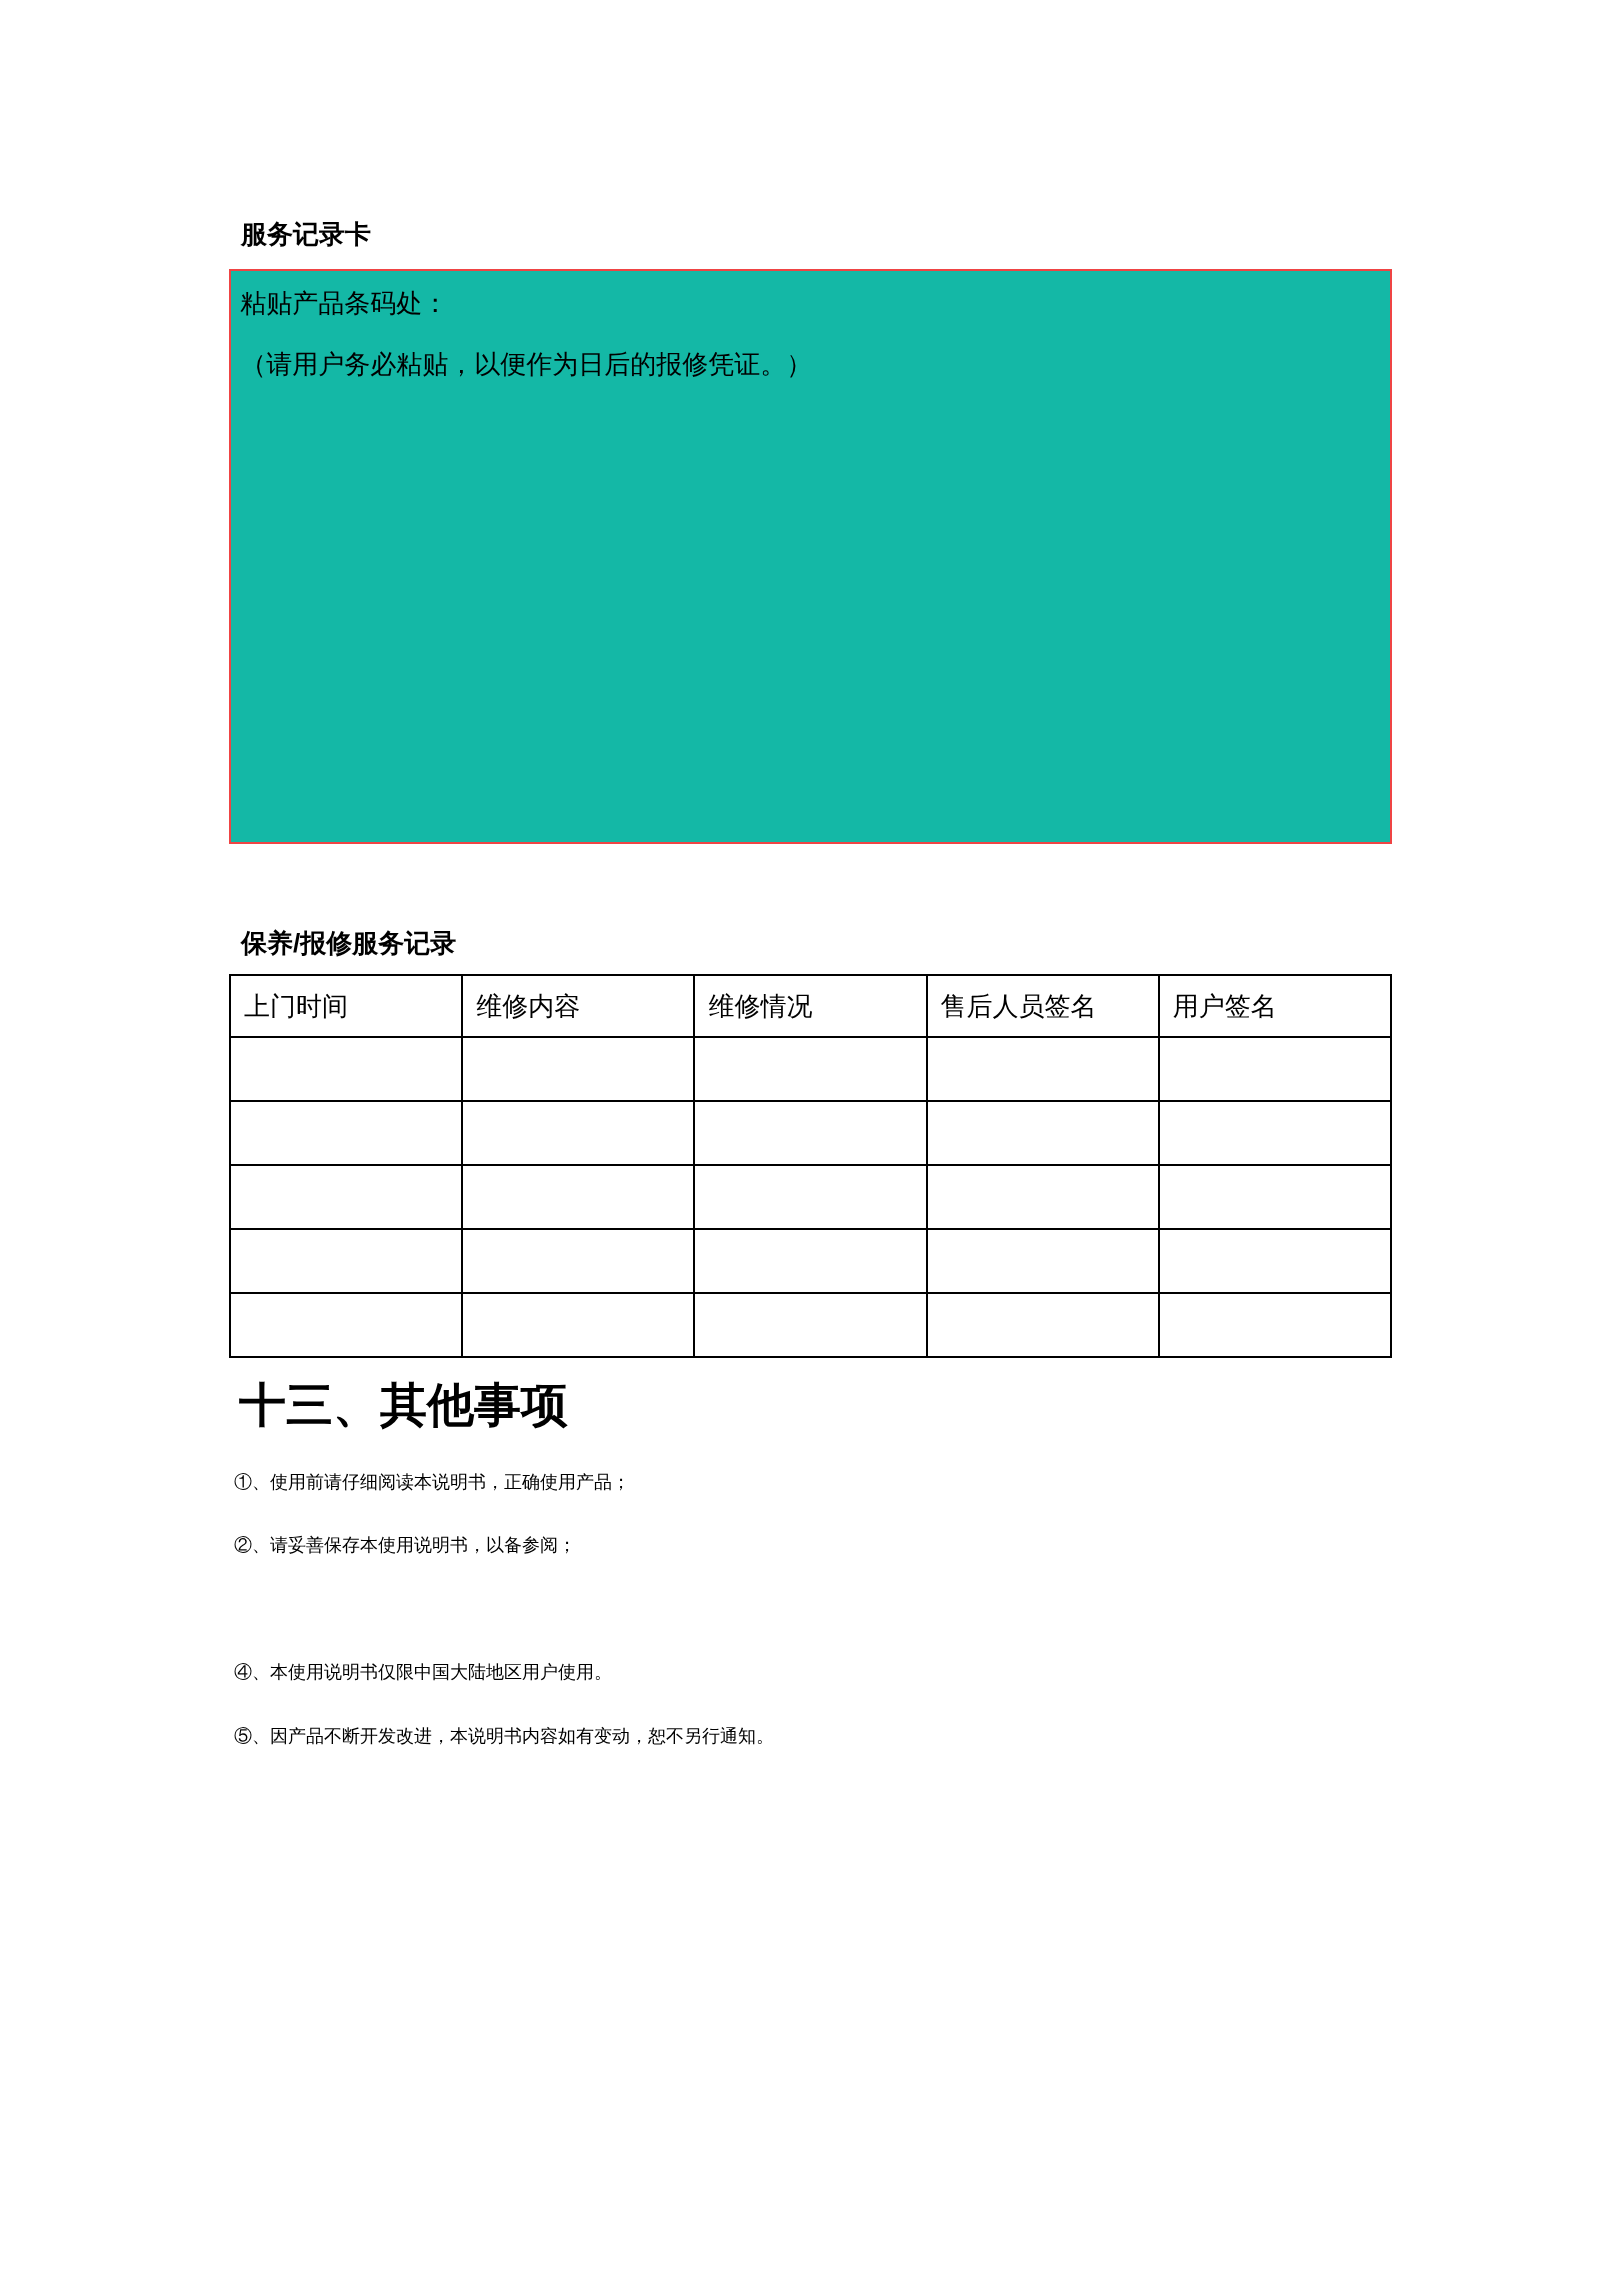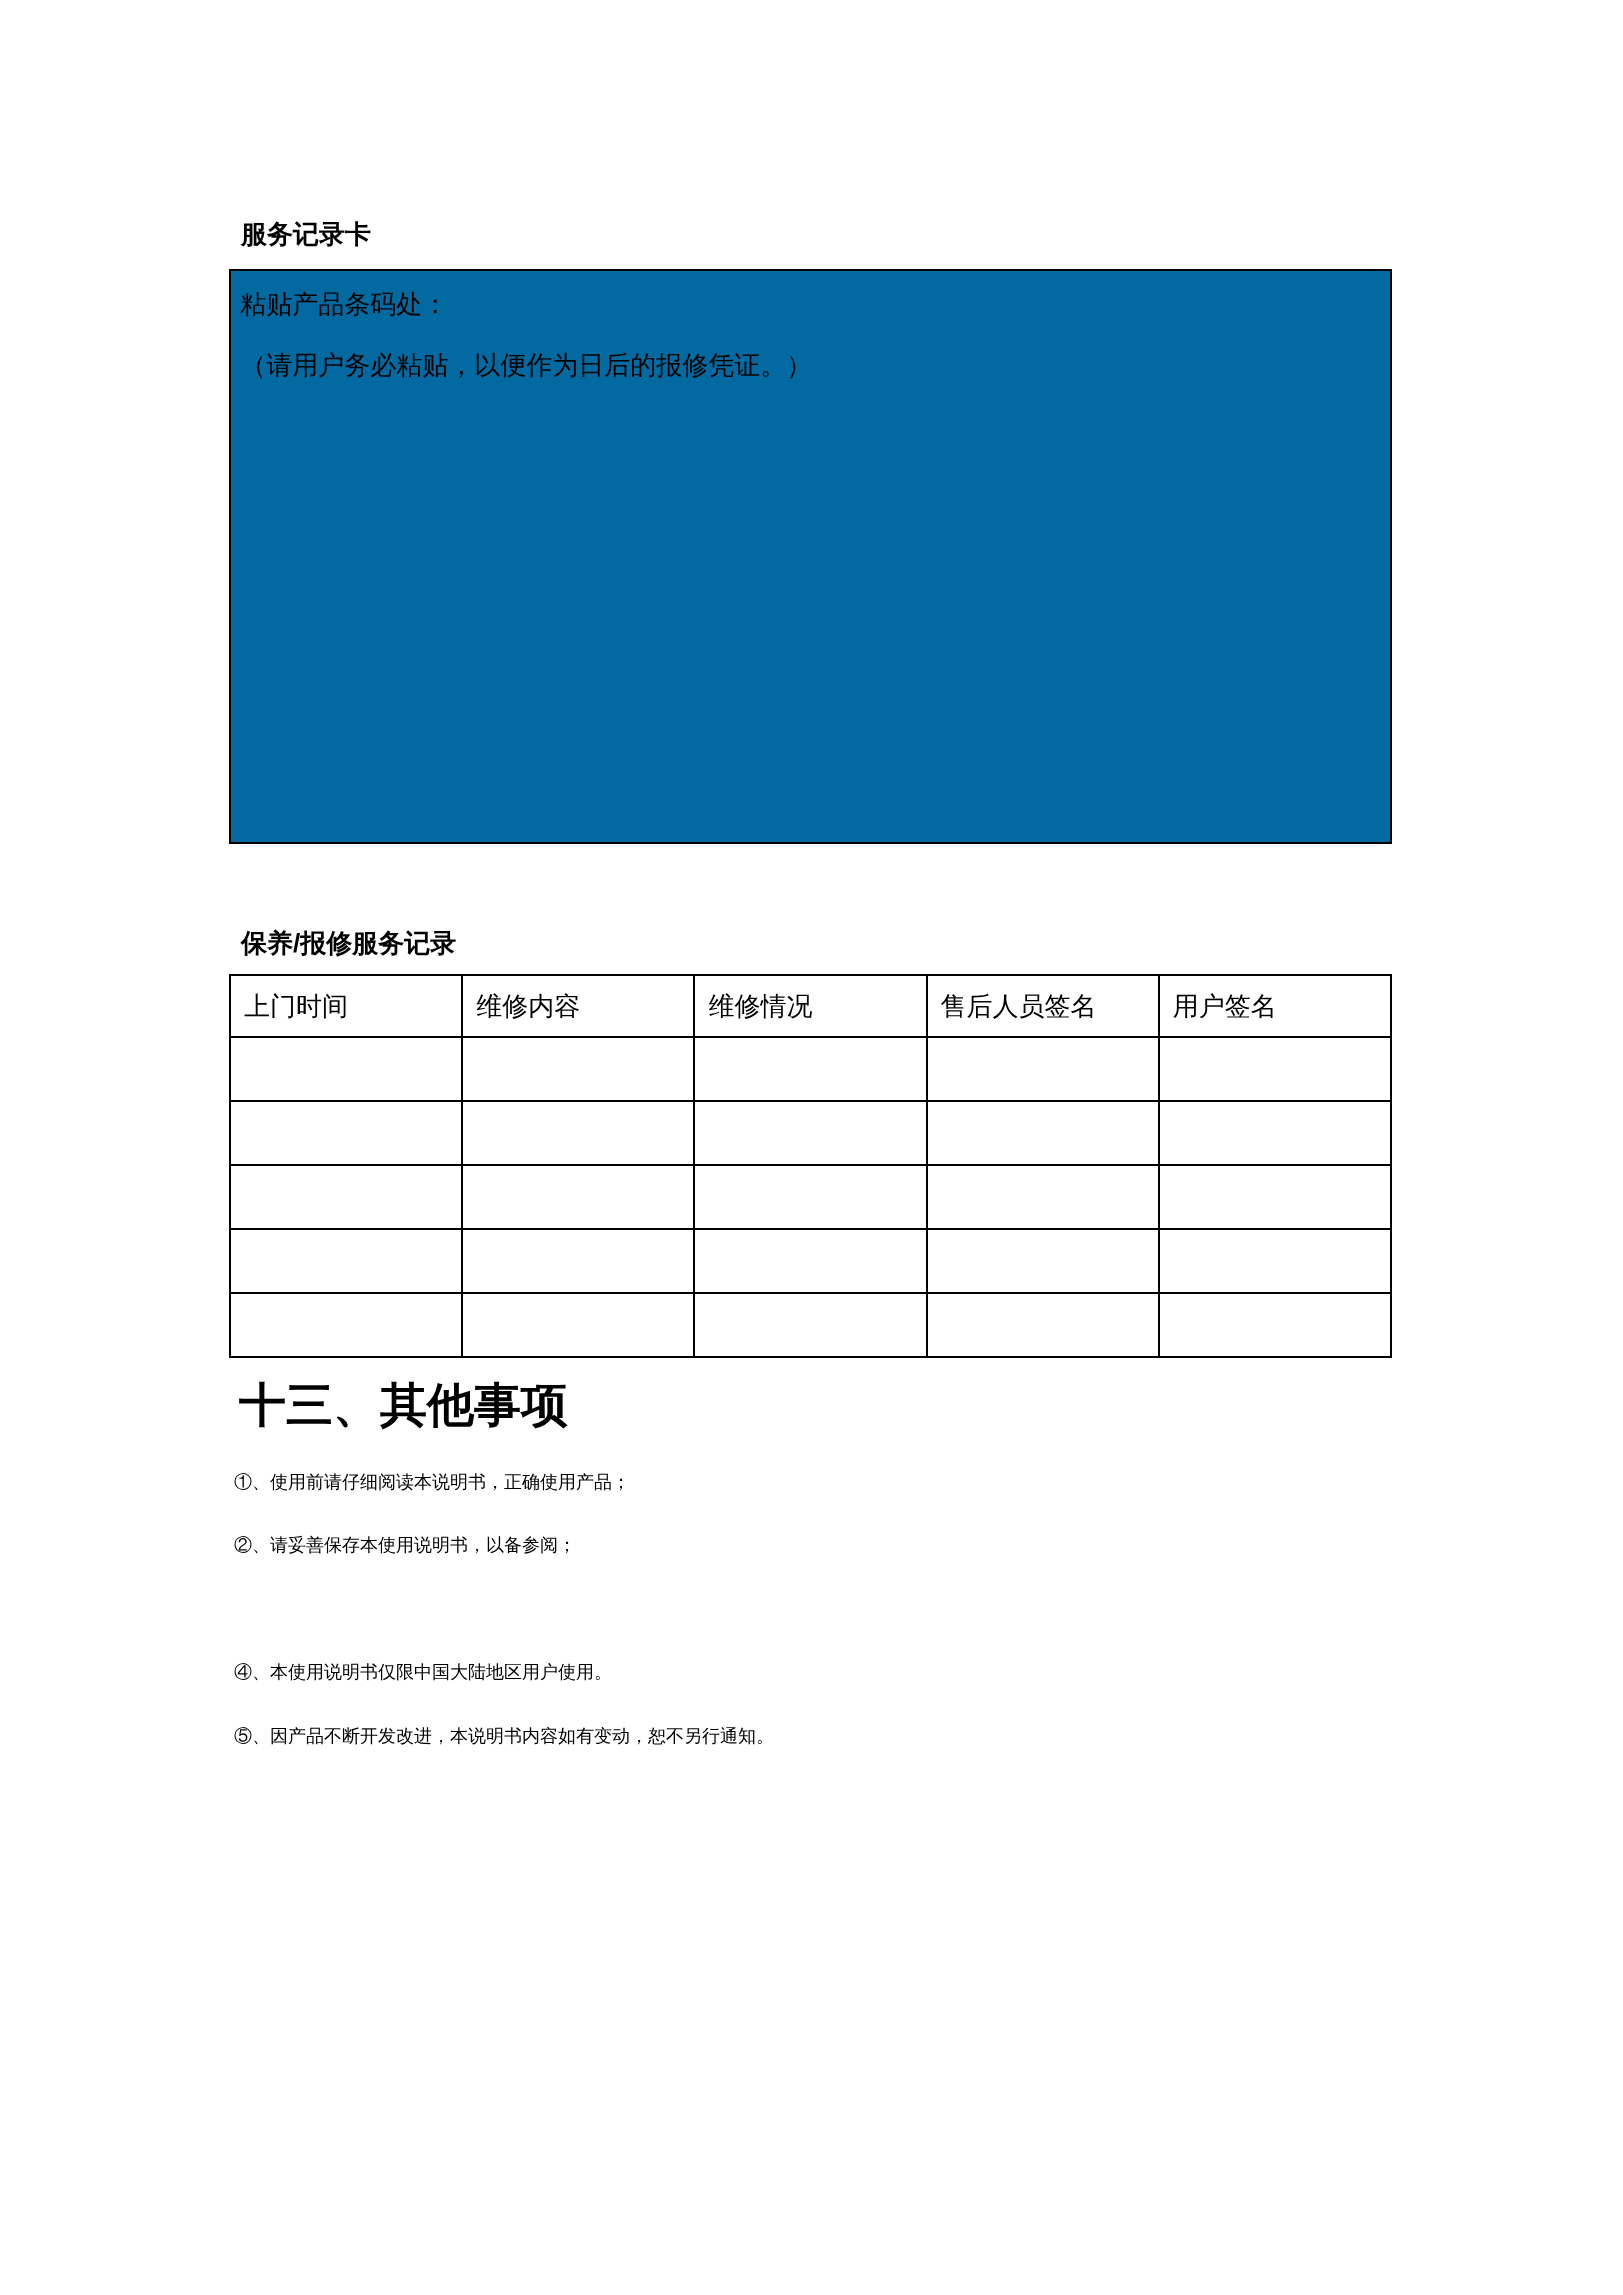--- a/index.html
+++ b/index.html
@@ -28,23 +28,24 @@
   }
   .title-service-card { top: 211px; }
   .title-service-record { top: 920px; }
 
   .barcode-box {
     position: absolute;
     left: 229px;
     top: 260px;
     width: 1163px;
     height: 575px;
-    border: 2px solid #000000;
+    border: 2px solid #ef4444;
     box-sizing: border-box;
-    background: #0369a1;
+    background: #14b8a6;
+    font-family: Liberation Serif, serif;
   }
   .barcode-box p {
     position: absolute;
     left: 9.2px;
     margin: 0;
     font-size: 26px;
     line-height: 30px;
     white-space: nowrap;
   }
   .barcode-line1 { top: 18.3px; }

